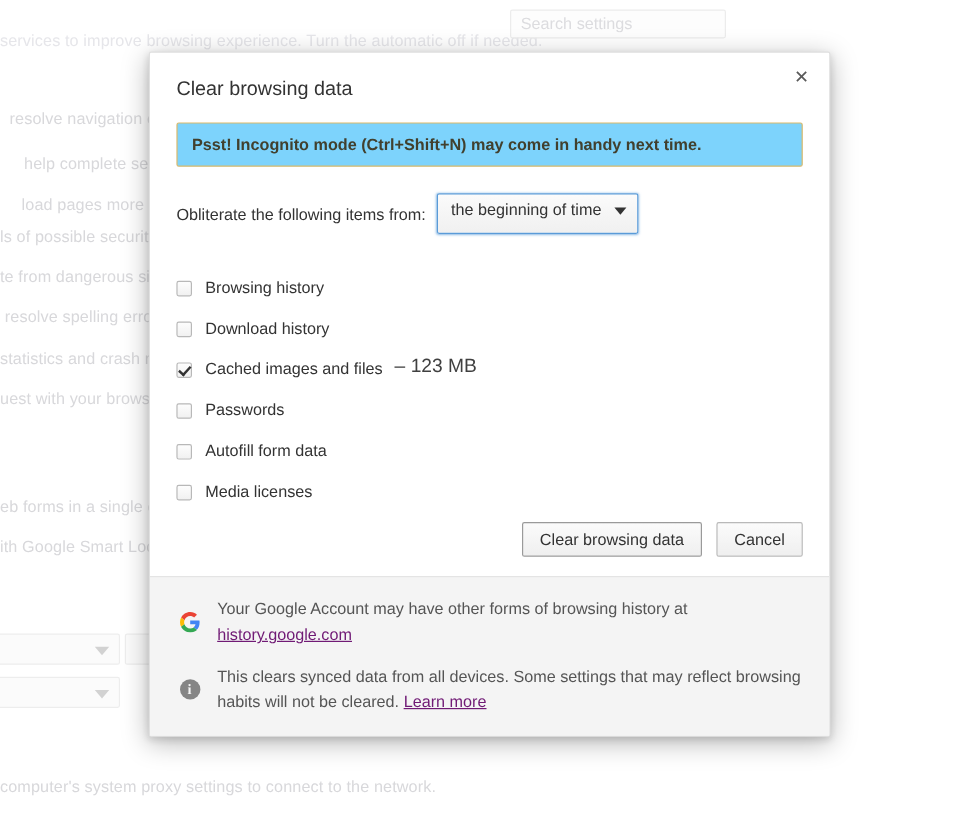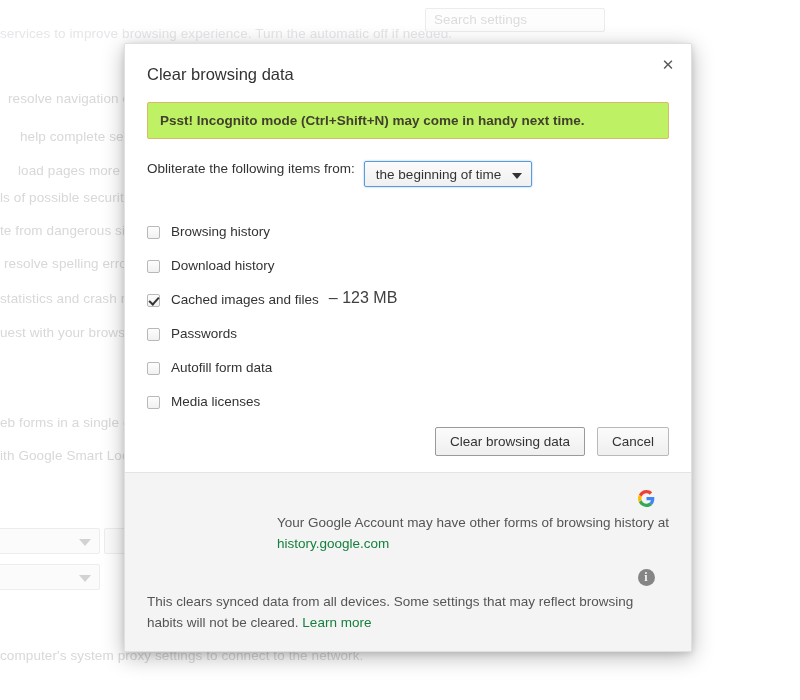--- a/index.html
+++ b/index.html
@@ -102,47 +102,48 @@
     font-size: 15px;
     line-height: 22px;
     text-align: center;
     cursor: pointer;
     padding: 0;
     font-family: "Liberation Sans", sans-serif;
   }
 
   #incognito-banner {
     margin-top: 18px;
-    background: #bef264;
+    background: #7dd3fc;
     border: 1px solid #d9b96b;
     border-radius: 2px;
     color: #41402e;
     font-size: 13.5px;
     font-weight: bold;
     padding: 9px 12px;
     line-height: 17px;
     box-sizing: border-box;
   }
 
   #timerange-row {
     display: flex;
+    align-items: center;
     margin-top: 22px;
   }
   #timerange-label {
     font-size: 13.5px;
     color: #333333;
     margin-right: 9px;
   }
   #timerange-select {
     position: relative;
     border: 1px solid #5a9bd8;
     box-shadow: 0 0 2px rgba(90,155,216,.7);
     background: linear-gradient(#fbfbfb, #f0f0f0);
     border-radius: 2px;
-    height: 26px;
+    height: 34px;
     padding: 0 30px 0 11px;
     font-size: 13.5px;
     color: #333333;
     line-height: 25px;
     box-sizing: border-box;
     cursor: pointer;
     user-select: none;
   }
   #timerange-select .arrow {
     position: absolute;
@@ -219,40 +220,40 @@
     margin-right: 12px;
   }
 
   #dialog-footer {
     border-top: 1px solid #e4e4e4;
     background: #f4f4f4;
     padding: 16px 22px 18px 22px;
   }
   .footer-row {
     display: flex;
-    align-items: flex-end;
+    align-items: center;
     margin-bottom: 14px;
-    flex-direction: column;
   }
   .footer-row:last-child { margin-bottom: 0; }
   .footer-icon {
     width: 22px;
     flex: 0 0 22px;
     margin-right: 12px;
     display: flex;
     justify-content: center;
     padding-top: 1px;
   }
   .footer-text {
     font-size: 13.5px;
     color: #555555;
     line-height: 21px;
   }
   .footer-link {
-    color: #15803d;
+    color: #701a75;
+    text-decoration: underline;
     cursor: pointer;
   }
   #info-icon-circle {
     width: 17px;
     height: 17px;
     border-radius: 50%;
     background: #858585;
     color: #f4f4f4;
     font-size: 12px;
     font-weight: bold;

